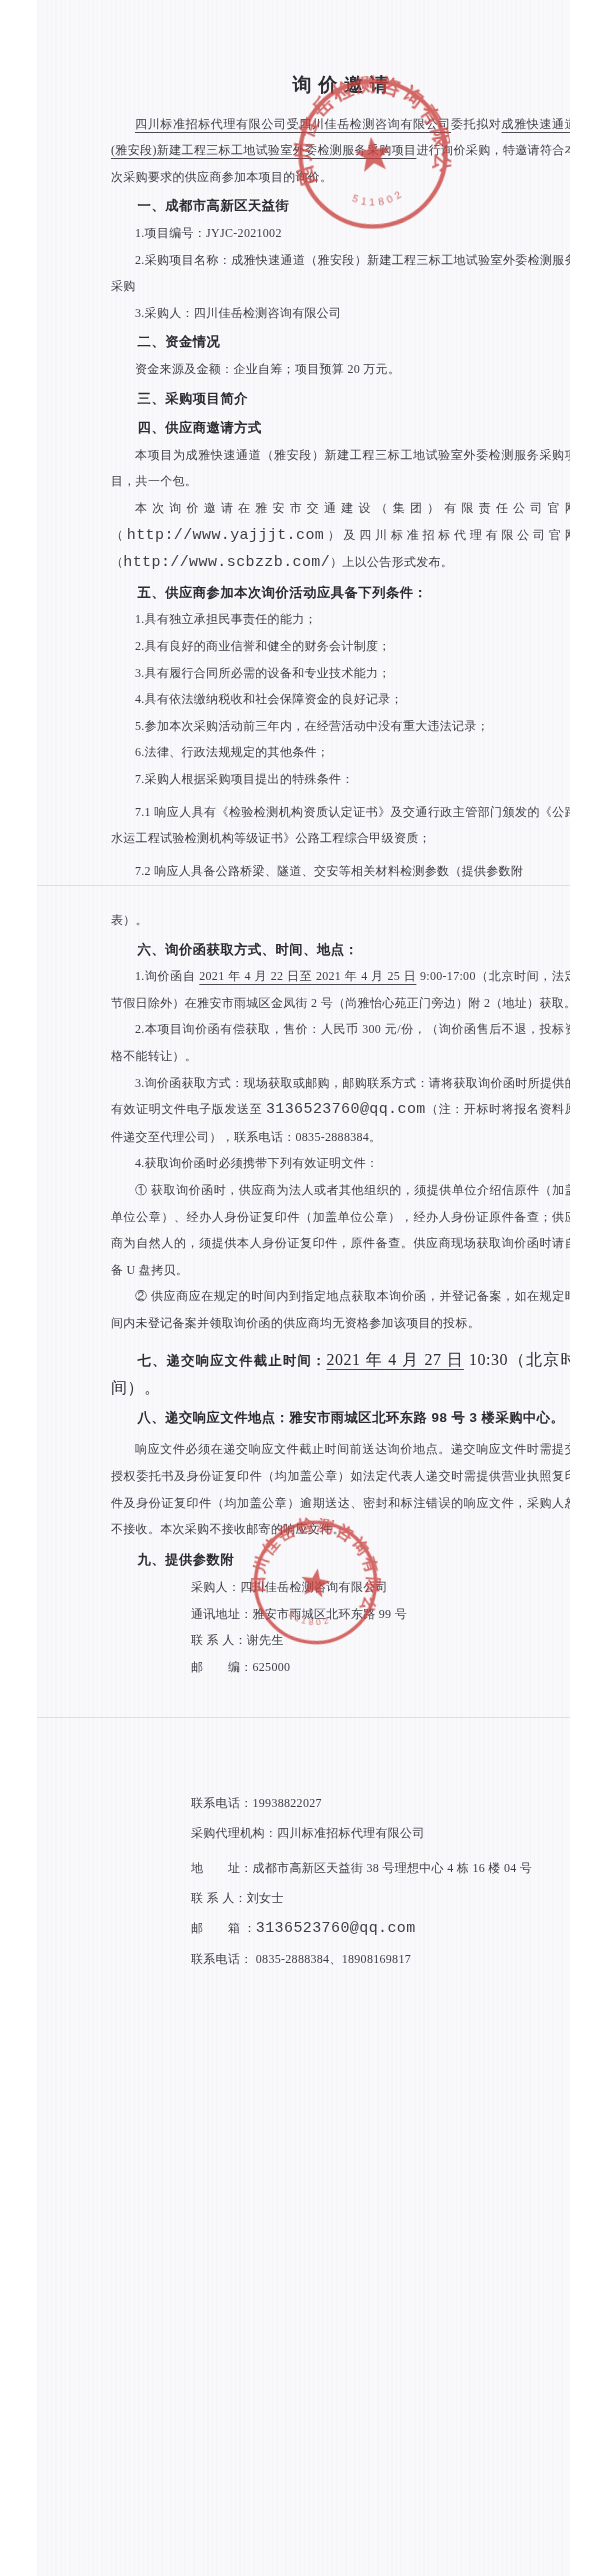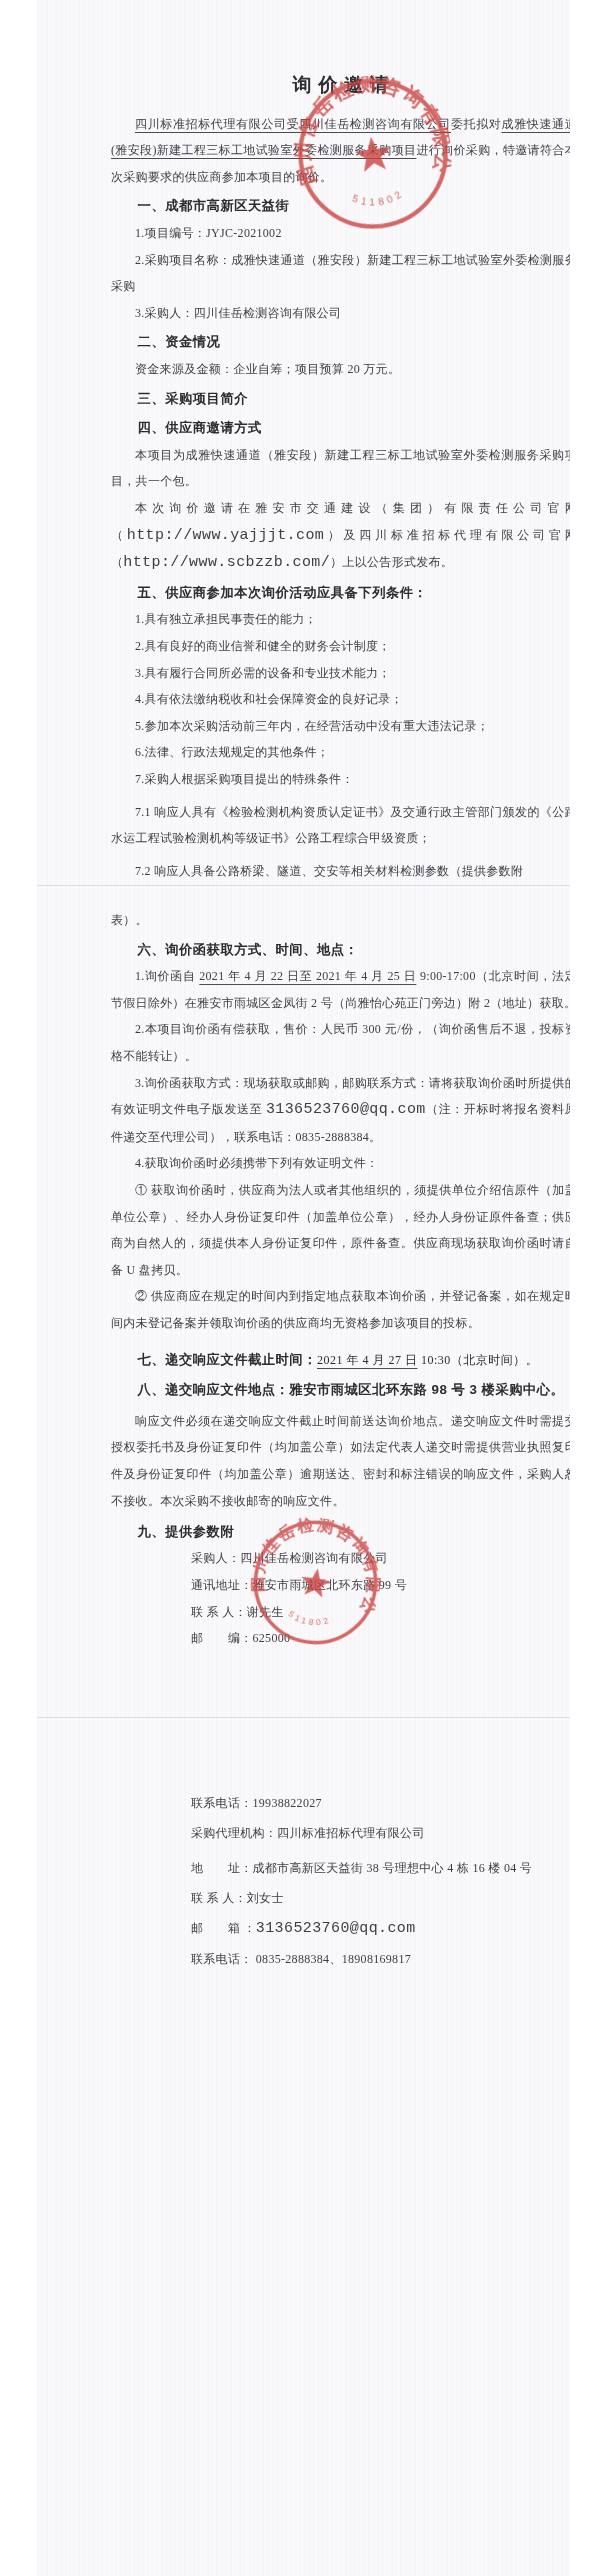--- a/index.html
+++ b/index.html
@@ -36,21 +36,21 @@
   .blk-c{padding-left:80px;text-indent:0;}
   .blk span.u{
     text-decoration:underline;
     text-underline-offset:3.8px;
     text-decoration-thickness:0.8px;
     text-decoration-color:#4a4a52;
   }
   .blk span.r{
     font-weight:normal;
     font-family:"Liberation Serif","DejaVu Serif",serif;
-    font-size:12px;
+    font-size:16px;
   }
   .blk span.m{
     font-family:"Liberation Mono","DejaVu Sans Mono",monospace;
     font-size:15px;letter-spacing:0.4px;
   }
   .seal{
     position:absolute;opacity:0.78;pointer-events:none;
   }
   .seal svg{display:block;width:100%;height:100%;}
   .seal-top{left:258px;top:76px;width:156px;height:156px;transform:rotate(-7deg);}

